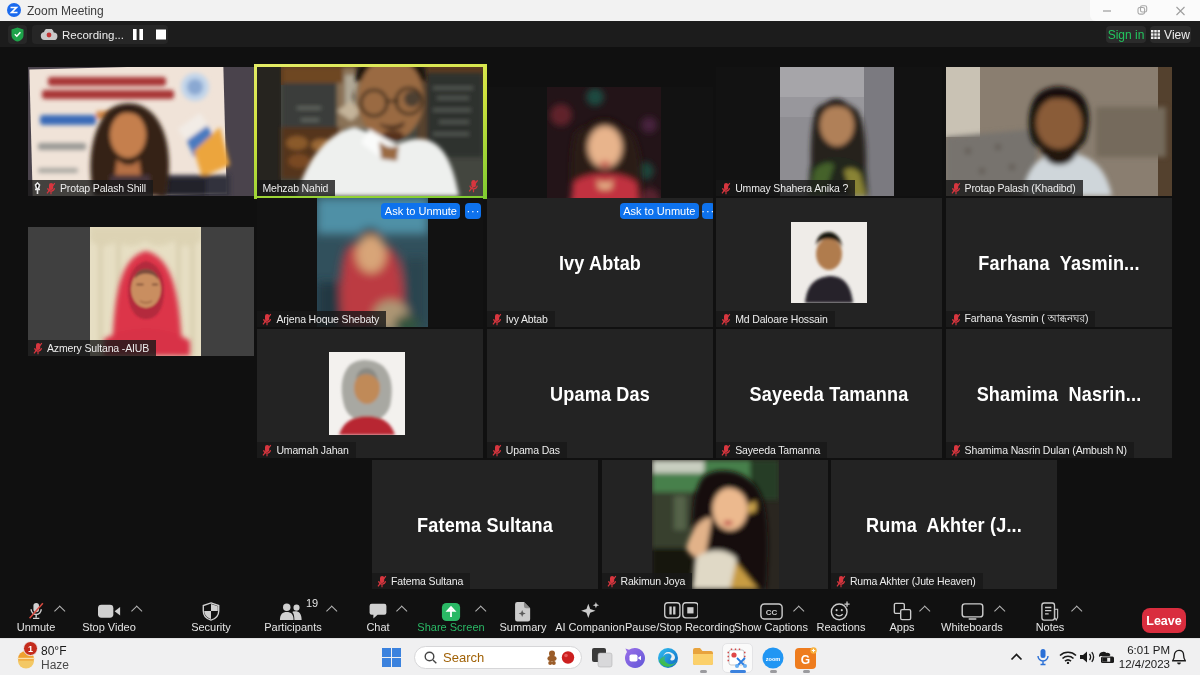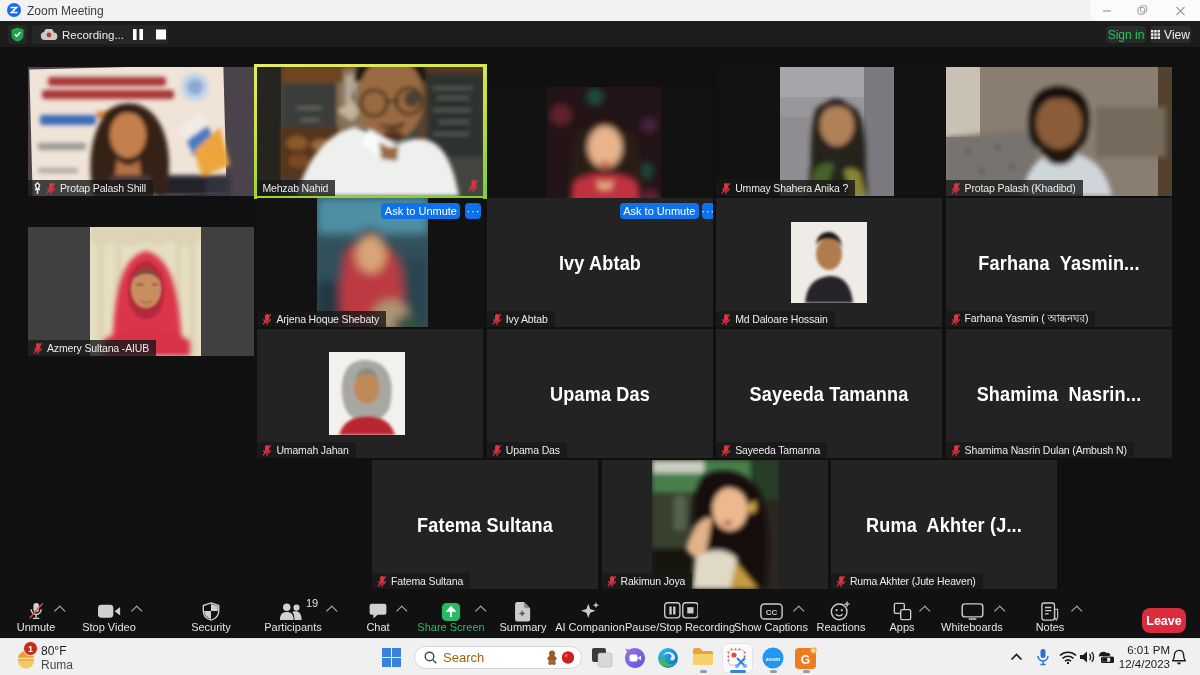--- a/index.html
+++ b/index.html
@@ -584,21 +584,21 @@
 
 <div class="taskbar" id="taskbar">
 
   <svg style="position:absolute;left:15px;top:8px" width="24" height="22" viewBox="0 0 24 22">
       <circle cx="11" cy="12" r="8" fill="#efa030"></circle>
       <path d="M3 13.5 a8 8 0 0 0 16 0Z" fill="#f3c865"></path>
       <path d="M2.5 11.5 h17" stroke="#fae0a8" stroke-width="1.4"></path>
     </svg>
   <div style="position:absolute;left:23px;top:2px;width:13px;height:13px;border-radius:50%;background:#c42b1c;color:#fff;font-size:9px;font-weight:bold;display:flex;align-items:center;justify-content:center;border:1.5px solid #f0f0f1;">1</div>
   <div style="position:absolute;left:41px;top:5px;font-size:12px;color:#1a1a1a;">80°F</div>
-  <div style="position:absolute;left:41px;top:19px;font-size:12px;color:#4a4a4a;">Ruma</div>
+  <div style="position:absolute;left:41px;top:19px;font-size:12px;color:#4a4a4a;">Haze</div>
 
   <svg style="position:absolute;left:382px;top:9px" width="19" height="19" viewBox="0 0 19 19">
       <g fill="#3b82de">
         <rect x="0" y="0" width="9" height="9"></rect>
         <rect x="10" y="0" width="9" height="9"></rect>
         <rect x="0" y="10" width="9" height="9"></rect>
         <rect x="10" y="10" width="9" height="9"></rect>
       </g>
     </svg>
 

